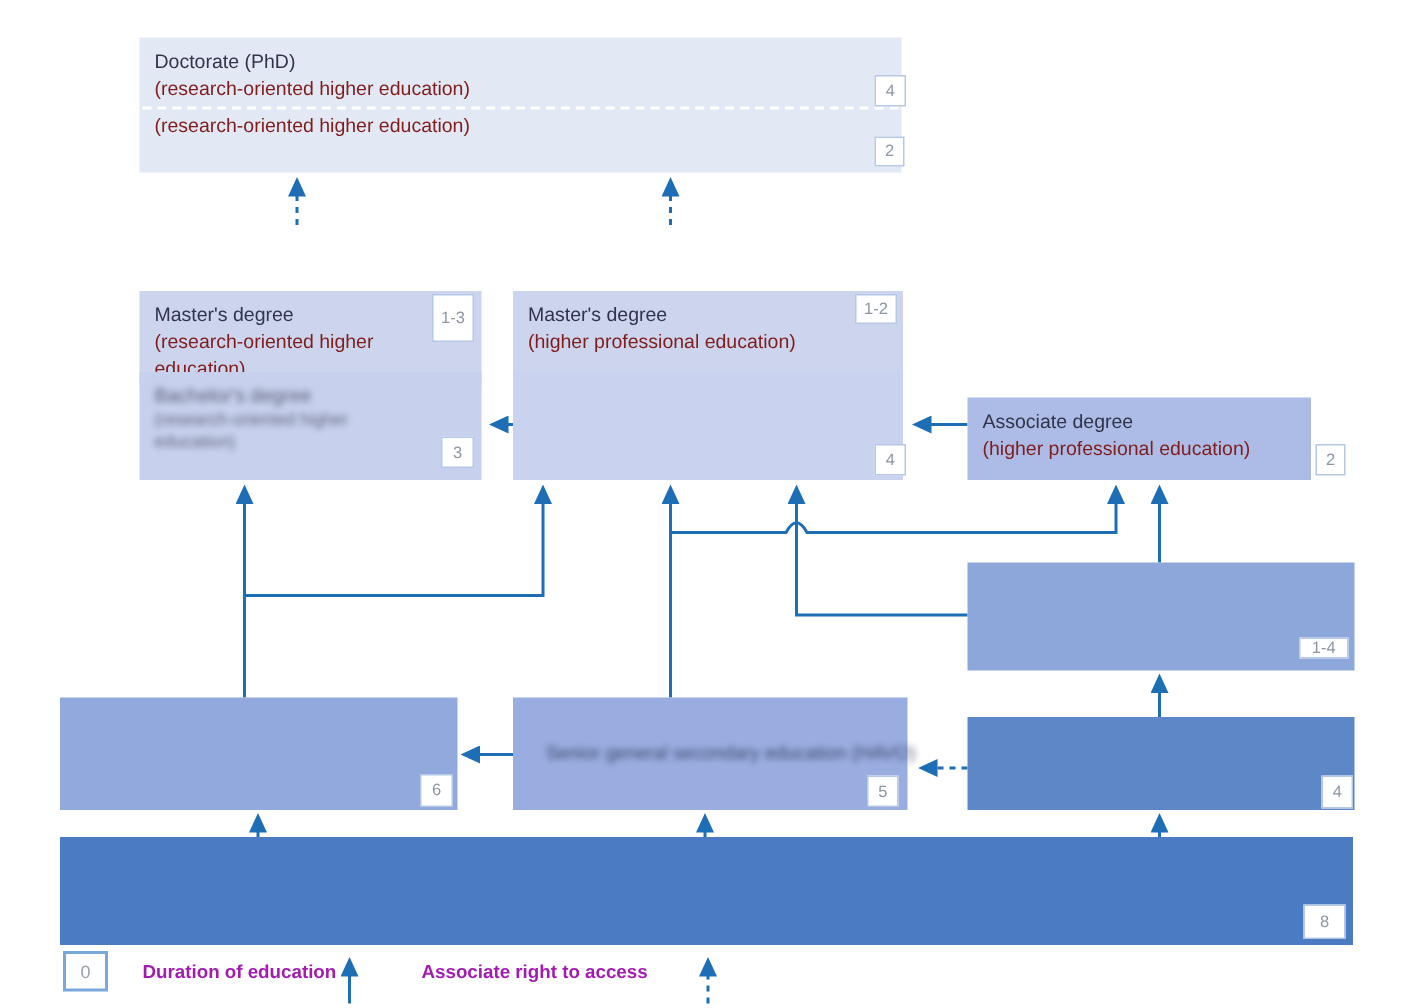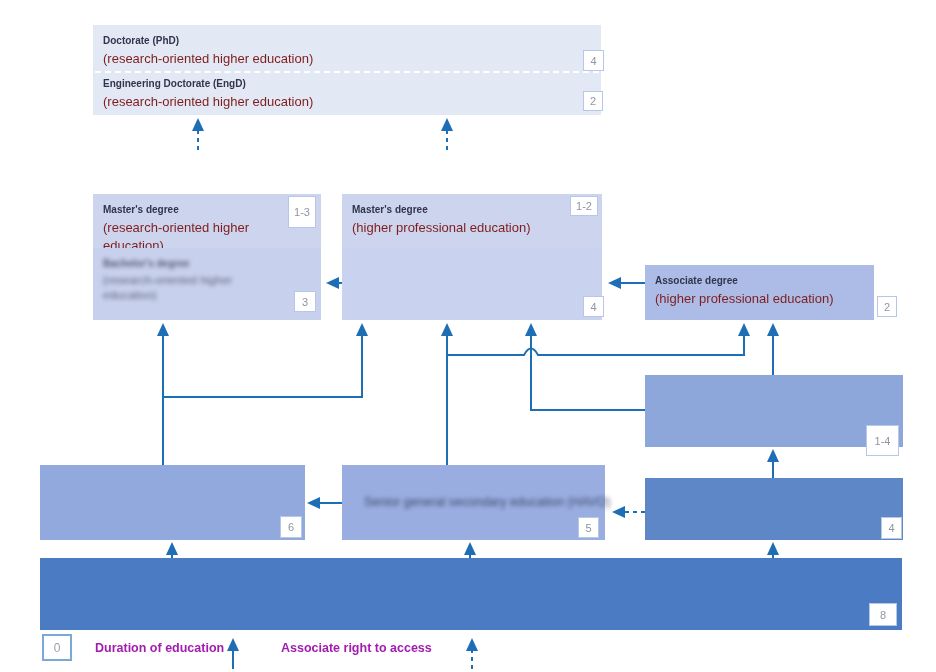--- a/index.html
+++ b/index.html
@@ -9,21 +9,21 @@
   .bg-doctorate{background:#e3e8f5;}
   .bg-master{background:#ccd4ee;margin-top:42px;}
   .bg-bwo{background:#c7d0ec;}
   .bg-bhbo{background:#c9d3ef;}
   .bg-assoc{background:#adbce6;}
   .bg-mbo{background:#8ea7db;}
   .bg-vwo{background:#91a9dc;}
   .bg-havo{background:#99ade0;}
   .bg-vmbo{background:#5e87c8;}
   .bg-primary{background:#4b7cc3;}
-  .t{font-weight:bold;font-size:10px;color:#31344b;line-height:18px;}
+  .t{font-weight:normal;font-size:13px;color:#31344b;line-height:18px;}
   .s{font-size:13px;color:#7f1d1d;line-height:18px;}
   .pad{padding:7px 10px;}
   .divider{position:absolute;left:2px;right:2px;top:46px;border-top:2px dashed #ffffff;}
   .badge{position:absolute;box-sizing:border-box;background:#ffffff;border:1px solid #b6c8e6;
     color:#8e96a4;font-size:11px;display:flex;align-items:center;justify-content:center;}
   .badge-legend{border:2px solid #7aa8da;color:#98a0ac;font-size:12px;}
   .arrows{position:absolute;left:0;top:0;pointer-events:none;}
   .arrows path{fill:none;stroke:#1e6eb5;stroke-width:2;}
   .arrows path.dash{stroke-dasharray:4 4;}
   .blur1{filter:blur(2px);opacity:.8;}
@@ -68,21 +68,20 @@
     <path class="dash" d="M472 669 V642" marker-end="url(#ah)"></path>
   </svg>
 
   <div class="box bg-doctorate" style="left:93px;top:25px;width:508px;height:90px;">
     <div class="pad" style="padding-bottom:2px;">
       <div class="t">Doctorate (PhD)</div>
       <div class="s">(research-oriented higher education)</div>
     </div>
     <div class="divider"></div>
     <div class="pad" style="padding-top:5px;">
-      <div class="t">Engineering Doctorate (EngD)</div>
       <div class="s">(research-oriented higher education)</div>
     </div>
   </div>
 
   <div class="box bg-master pad" style="left:93px;top:152px;width:228px;height:63px;">
     <div class="t">Master's degree</div>
     <div class="s" style="width:165px;">(research-oriented higher education)</div>
   </div>
 
   <div class="box bg-master pad" style="left:342px;top:152px;width:260px;height:63px;">
@@ -116,21 +115,21 @@
 
   <div class="box bg-primary" style="left:40px;top:558px;width:862px;height:72px;"></div>
 
   <span class="badge" style="left:583px;top:50px;width:21px;height:21px;">4</span>
   <span class="badge" style="left:583px;top:91px;width:20px;height:20px;">2</span>
   <span class="badge" style="left:288px;top:196px;width:28px;height:32px;">1-3</span>
   <span class="badge" style="left:570px;top:196px;width:28px;height:20px;">1-2</span>
   <span class="badge" style="left:294px;top:291px;width:22px;height:21px;">3</span>
   <span class="badge" style="left:583px;top:296px;width:21px;height:21px;">4</span>
   <span class="badge" style="left:877px;top:296px;width:20px;height:21px;">2</span>
-  <span class="badge" style="left:866px;top:425px;width:33px;height:31px;">1-4</span>
+  <span class="badge" style="left:866px;top:425px;width:33px;height:14px;">1-4</span>
   <span class="badge" style="left:280px;top:516px;width:22px;height:22px;">6</span>
   <span class="badge" style="left:578px;top:517px;width:21px;height:21px;">5</span>
   <span class="badge" style="left:881px;top:517px;width:21px;height:22px;">4</span>
   <span class="badge" style="left:869px;top:603px;width:28px;height:23px;">8</span>
 
   <span class="badge badge-legend" style="left:42px;top:634px;width:30px;height:27px;">0</span>
   <span class="legend-label" style="left:95px;">Duration of education</span>
   <span class="legend-label" style="left:281px;">Associate right to access</span>
 
 </div>

